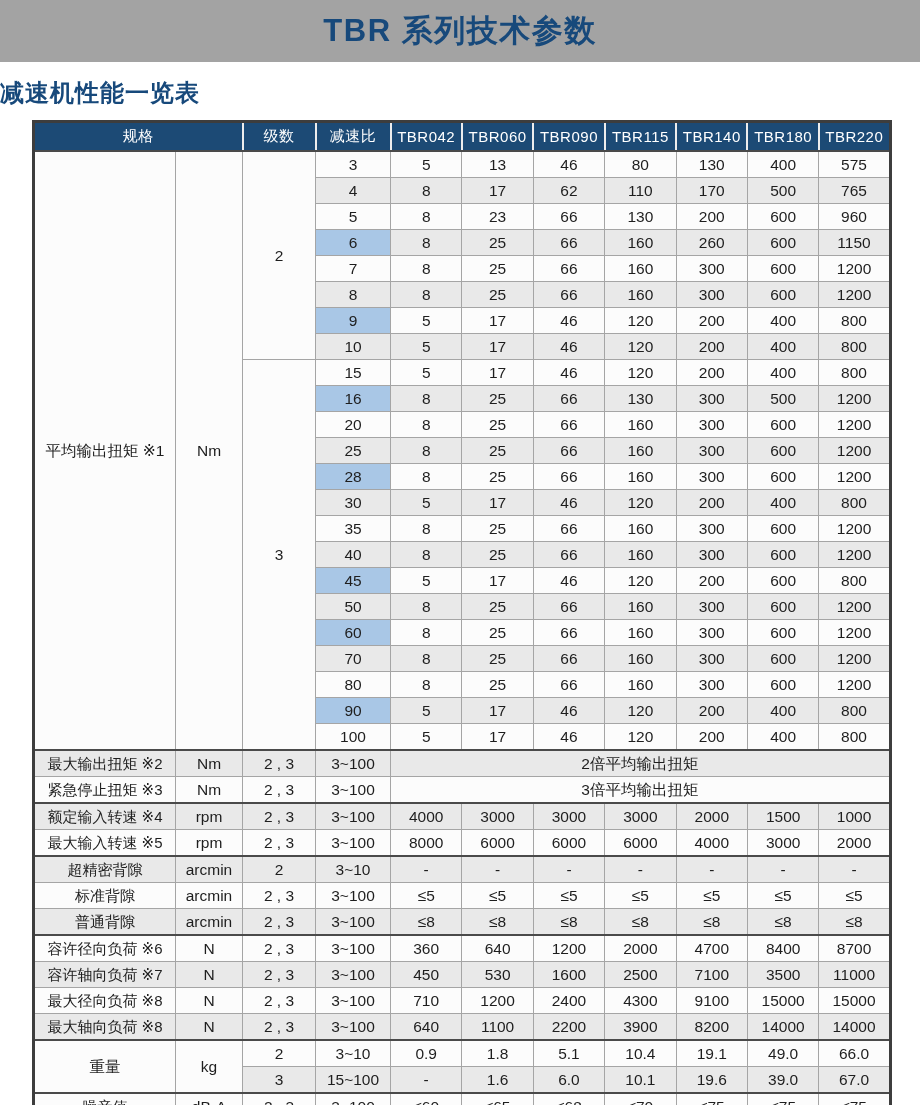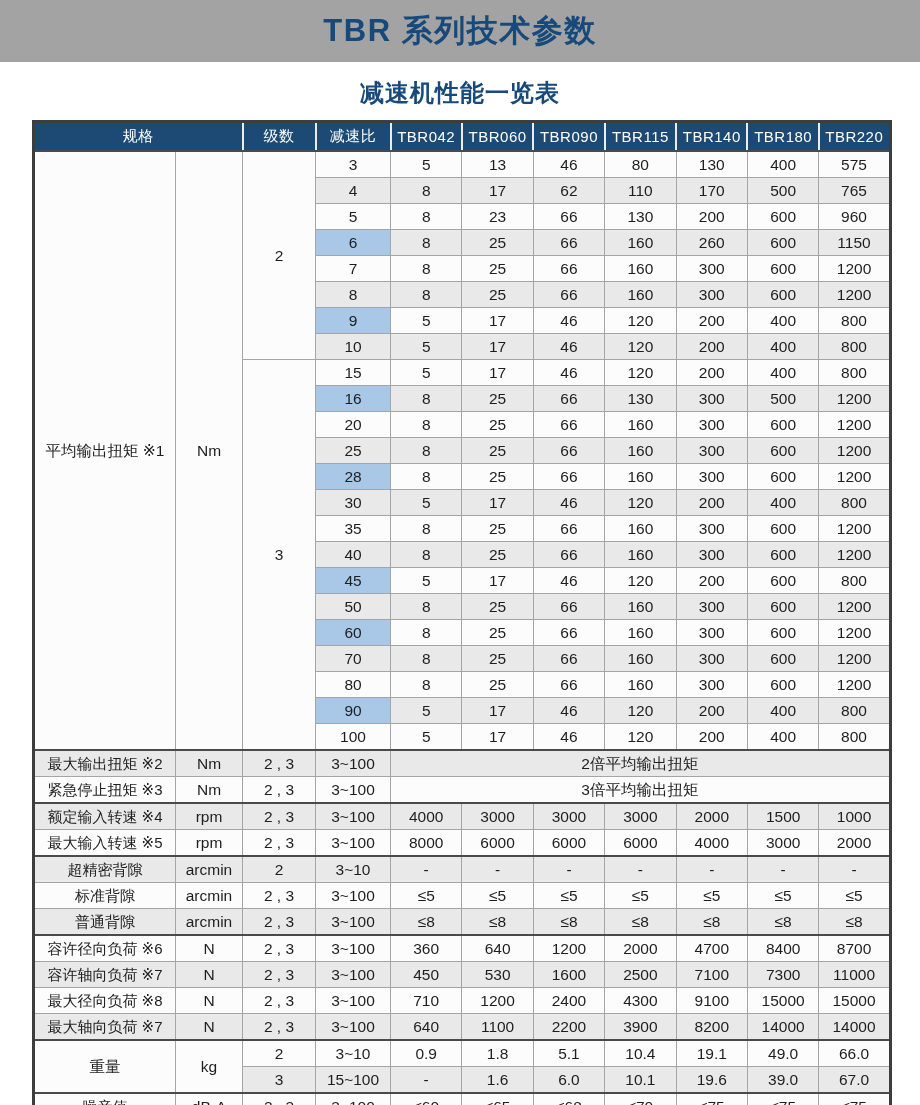--- a/index.html
+++ b/index.html
@@ -8,21 +8,21 @@
     font-family:"Liberation Sans","DejaVu Sans",sans-serif; position:relative;
   }
   .title-band {
     width:100%; height:62px; background:#a3a3a3;
     display:flex; align-items:center; justify-content:center;
   }
   .page-title {
     font-size:31px; font-weight:bold; color:#17497b; letter-spacing:1.5px;
   }
   .page-subtitle {
-    text-align:center; margin-top:15px; font-size:24px; font-weight:bold;
+    margin-top:15px; font-size:24px; font-weight:bold;
     color:#17497b; letter-spacing:1px;
   }
   table.spec {
     border-collapse:collapse; table-layout:fixed;
     width:857px; margin:11px 0 0 32px;
     border:3px solid #3d3d3d;
   }
   col.c-label { width:142px; } col.c-unit { width:67px; }
   col.c-stage { width:73px; } col.c-ratio { width:75px; }
   col.c-data  { width:71.4px; }
@@ -411,38 +411,38 @@
         <tr class="g">
           <td class="lbl">容许轴向负荷 ※7</td>
           <td>N</td>
           <td>2 , 3</td>
           <td>3~100</td>
           <td>450</td>
           <td>530</td>
           <td>1600</td>
           <td>2500</td>
           <td>7100</td>
-          <td>7300</td>
+          <td>3500</td>
           <td>11000</td>
         </tr>
         <tr class="w">
           <td class="lbl">最大径向负荷 ※8</td>
           <td>N</td>
           <td>2 , 3</td>
           <td>3~100</td>
           <td>710</td>
           <td>1200</td>
           <td>2400</td>
           <td>4300</td>
           <td>9100</td>
           <td>15000</td>
           <td>15000</td>
         </tr>
         <tr class="g">
-          <td class="lbl">最大轴向负荷 ※7</td>
+          <td class="lbl">最大轴向负荷 ※8</td>
           <td>N</td>
           <td>2 , 3</td>
           <td>3~100</td>
           <td>640</td>
           <td>1100</td>
           <td>2200</td>
           <td>3900</td>
           <td>8200</td>
           <td>14000</td>
           <td>14000</td>

